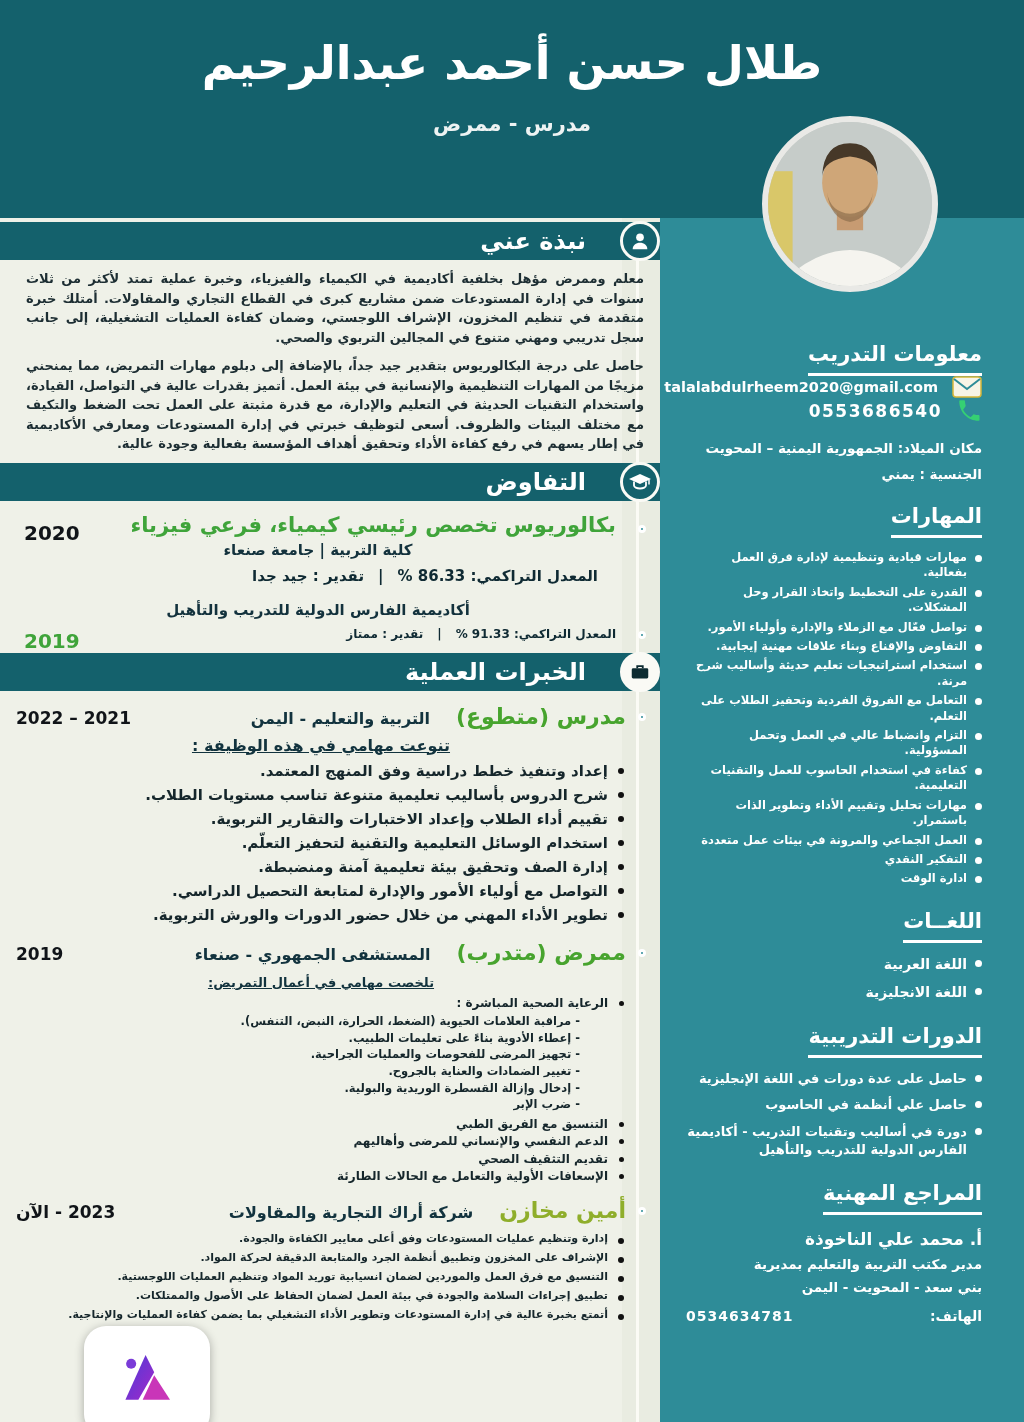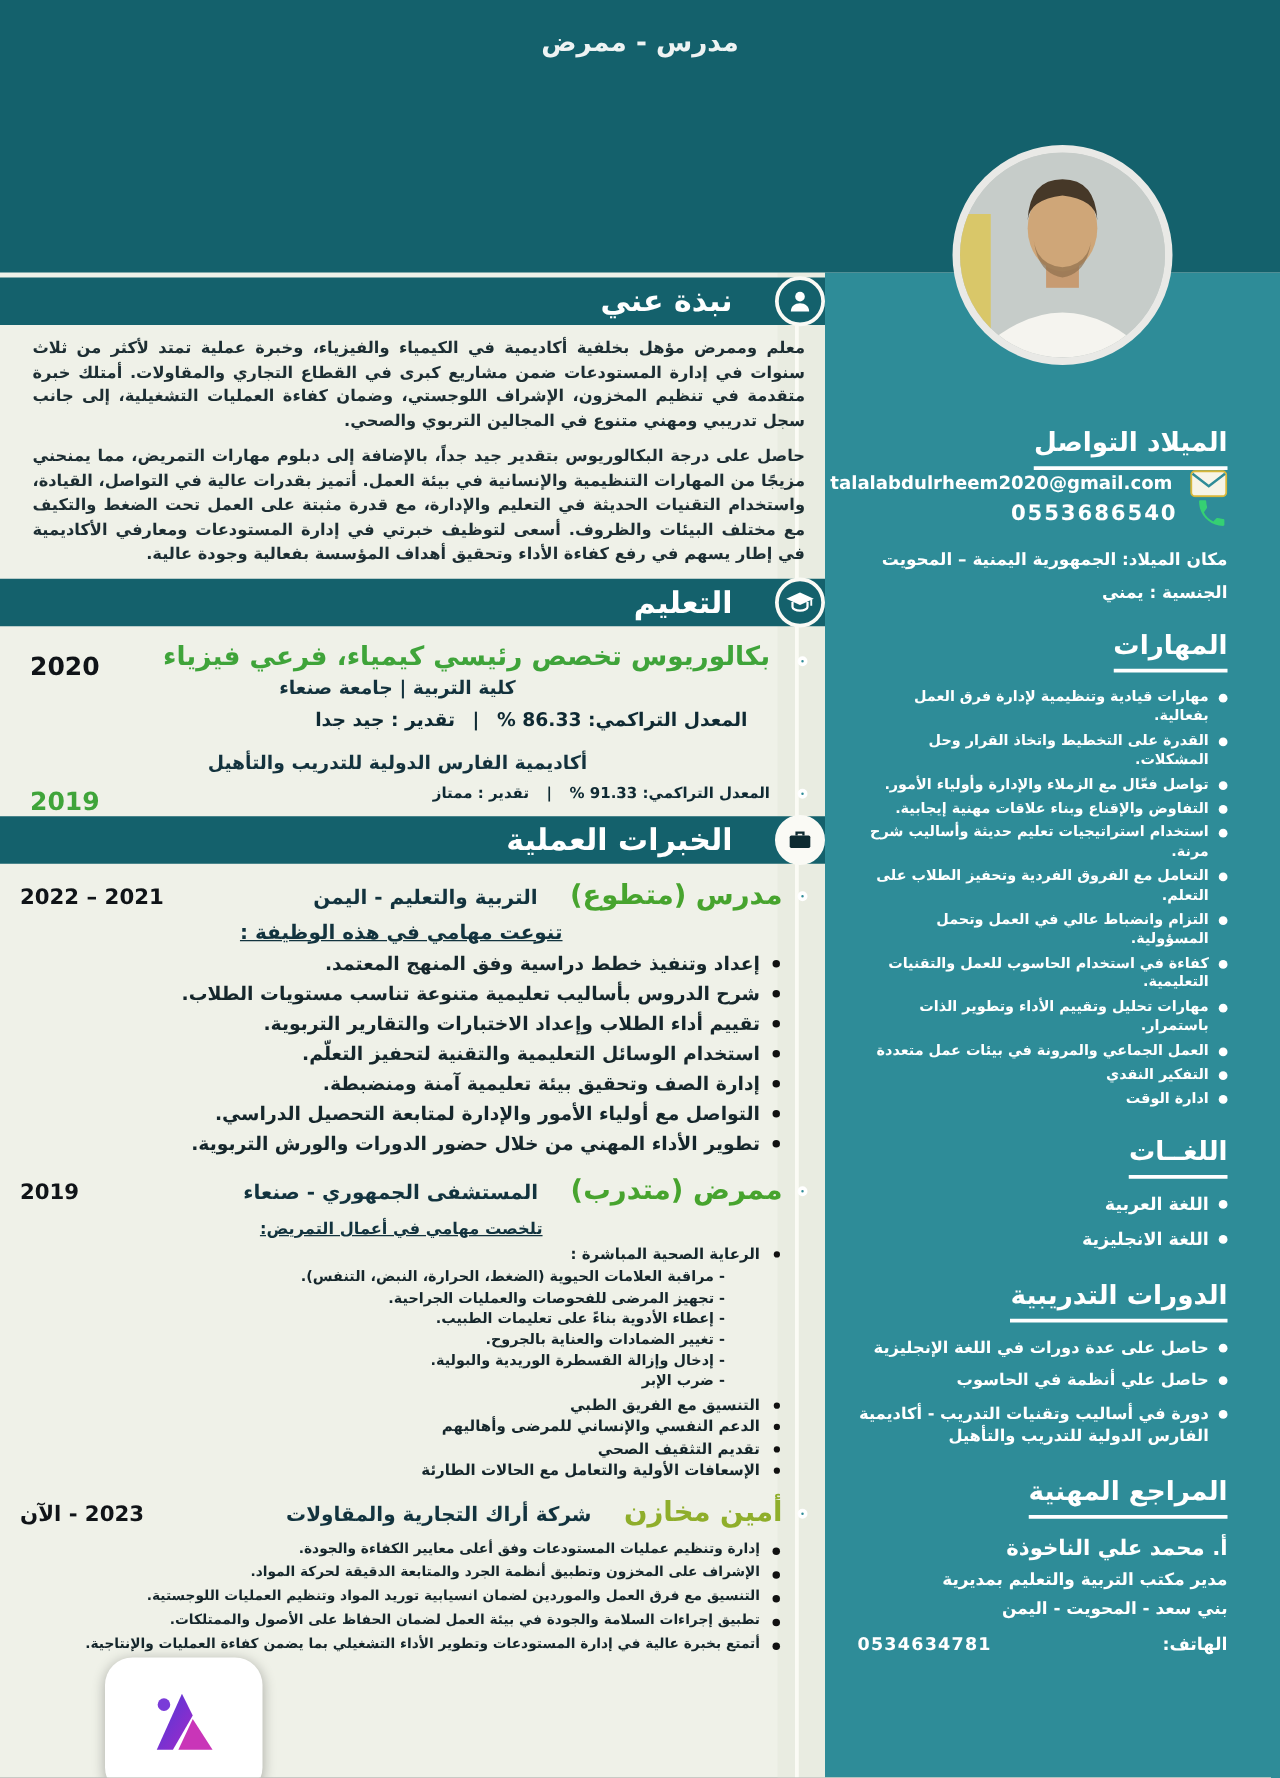--- a/index.html
+++ b/index.html
@@ -91,28 +91,29 @@
 </style>
 </head>
 <body>
 
 <div class="page">
 
   <div class="tstrip"></div>
   <div class="tline"></div>
 
   <header class="hdr">
+    <h1 class="hdr-name">طلال حسن أحمد عبدالرحيم</h1>
     <div class="hdr-sub">مدرس  -  ممرض</div>
   </header>
 
   <aside class="sidebar">
     <div class="sb-inner">
 
       <section class="sb-sec">
-        <h2 class="sb-h">الميلاد التواصل</h2>
+        <h2 class="sb-h">معلومات التدريب</h2>
         <div class="c-row">
           <span class="ic">
             <svg width="30" height="22" viewBox="0 0 30 22">
                 <rect x="1" y="1" width="28" height="20" rx="3" fill="#f7f4e6" stroke="#d8b73a" stroke-width="1.5"></rect>
                 <path d="M2 3 L15 13 L28 3" fill="none" stroke="#2e8c98" stroke-width="2"></path>
               </svg>
           </span>
           <span class="email-txt" dir="ltr">talalabdulrheem2020@gmail.com</span>
         </div>
         <div class="c-row">
@@ -198,21 +199,21 @@
             <path d="M4 21c0-4.6 3.6-7.2 8-7.2s8 2.6 8 7.2z" fill="#fff"></path>
           </svg>
       </span>
     </div>
     <div class="about">
       <p>معلم وممرض مؤهل بخلفية أكاديمية في الكيمياء والفيزياء، وخبرة عملية تمتد لأكثر من ثلاث سنوات في إدارة المستودعات ضمن مشاريع كبرى في القطاع التجاري والمقاولات. أمتلك خبرة متقدمة في تنظيم المخزون، الإشراف اللوجستي، وضمان كفاءة العمليات التشغيلية، إلى جانب سجل تدريبي ومهني متنوع في المجالين التربوي والصحي.</p>
       <p>حاصل على درجة البكالوريوس بتقدير جيد جداً، بالإضافة إلى دبلوم مهارات التمريض، مما يمنحني مزيجًا من المهارات التنظيمية والإنسانية في بيئة العمل. أتميز بقدرات عالية في التواصل، القيادة، واستخدام التقنيات الحديثة في التعليم والإدارة، مع قدرة مثبتة على العمل تحت الضغط والتكيف مع مختلف البيئات والظروف. أسعى لتوظيف خبرتي في إدارة المستودعات ومعارفي الأكاديمية في إطار يسهم في رفع كفاءة الأداء وتحقيق أهداف المؤسسة بفعالية وجودة عالية.</p>
     </div>
 
     <div class="sec-bar edu">
-      <span>التعليم</span>
+      <span>التفاوض</span>
       <span class="sec-dot">
         <svg width="24" height="24" viewBox="0 0 24 24">
             <path d="M12 4 L23 9 L12 14 L1 9 Z" fill="#fff"></path>
             <path d="M6 11.5v4c0 1.6 2.7 3 6 3s6-1.4 6-3v-4" fill="none" stroke="#fff" stroke-width="1.8"></path>
             <path d="M21 9.5v5" stroke="#fff" stroke-width="1.5"></path>
           </svg>
       </span>
     </div>
 
     <div class="edu-item">
@@ -269,22 +270,22 @@
         <span class="job-role">ممرض (متدرب)</span>
         <span class="job-org">المستشفى الجمهوري - صنعاء</span>
         <span class="job-period">2019</span>
       </div>
       <div class="job-intro"><span>تلخصت مهامي في أعمال التمريض:</span></div>
       <ul class="bullets">
           <li>الرعاية الصحية المباشرة :</li>
         </ul>
       <div class="subs">
           <div>مراقبة العلامات الحيوية (الضغط، الحرارة، النبض، التنفس).</div>
+          <div>إعطاء الأدوية بناءً على تعليمات الطبيب.</div>
           <div>تجهيز المرضى للفحوصات والعمليات الجراحية.</div>
-          <div>إعطاء الأدوية بناءً على تعليمات الطبيب.</div>
           <div>تغيير الضمادات والعناية بالجروح.</div>
           <div>إدخال وإزالة القسطرة الوريدية والبولية.</div>
           <div>ضرب الإبر</div>
         </div>
       <ul class="bullets">
           <li>التنسيق مع الفريق الطبي</li>
           <li>الدعم النفسي والإنساني للمرضى وأهاليهم</li>
           <li>تقديم التثقيف الصحي</li>
           <li>الإسعافات الأولية والتعامل مع الحالات الطارئة</li>
         </ul>

